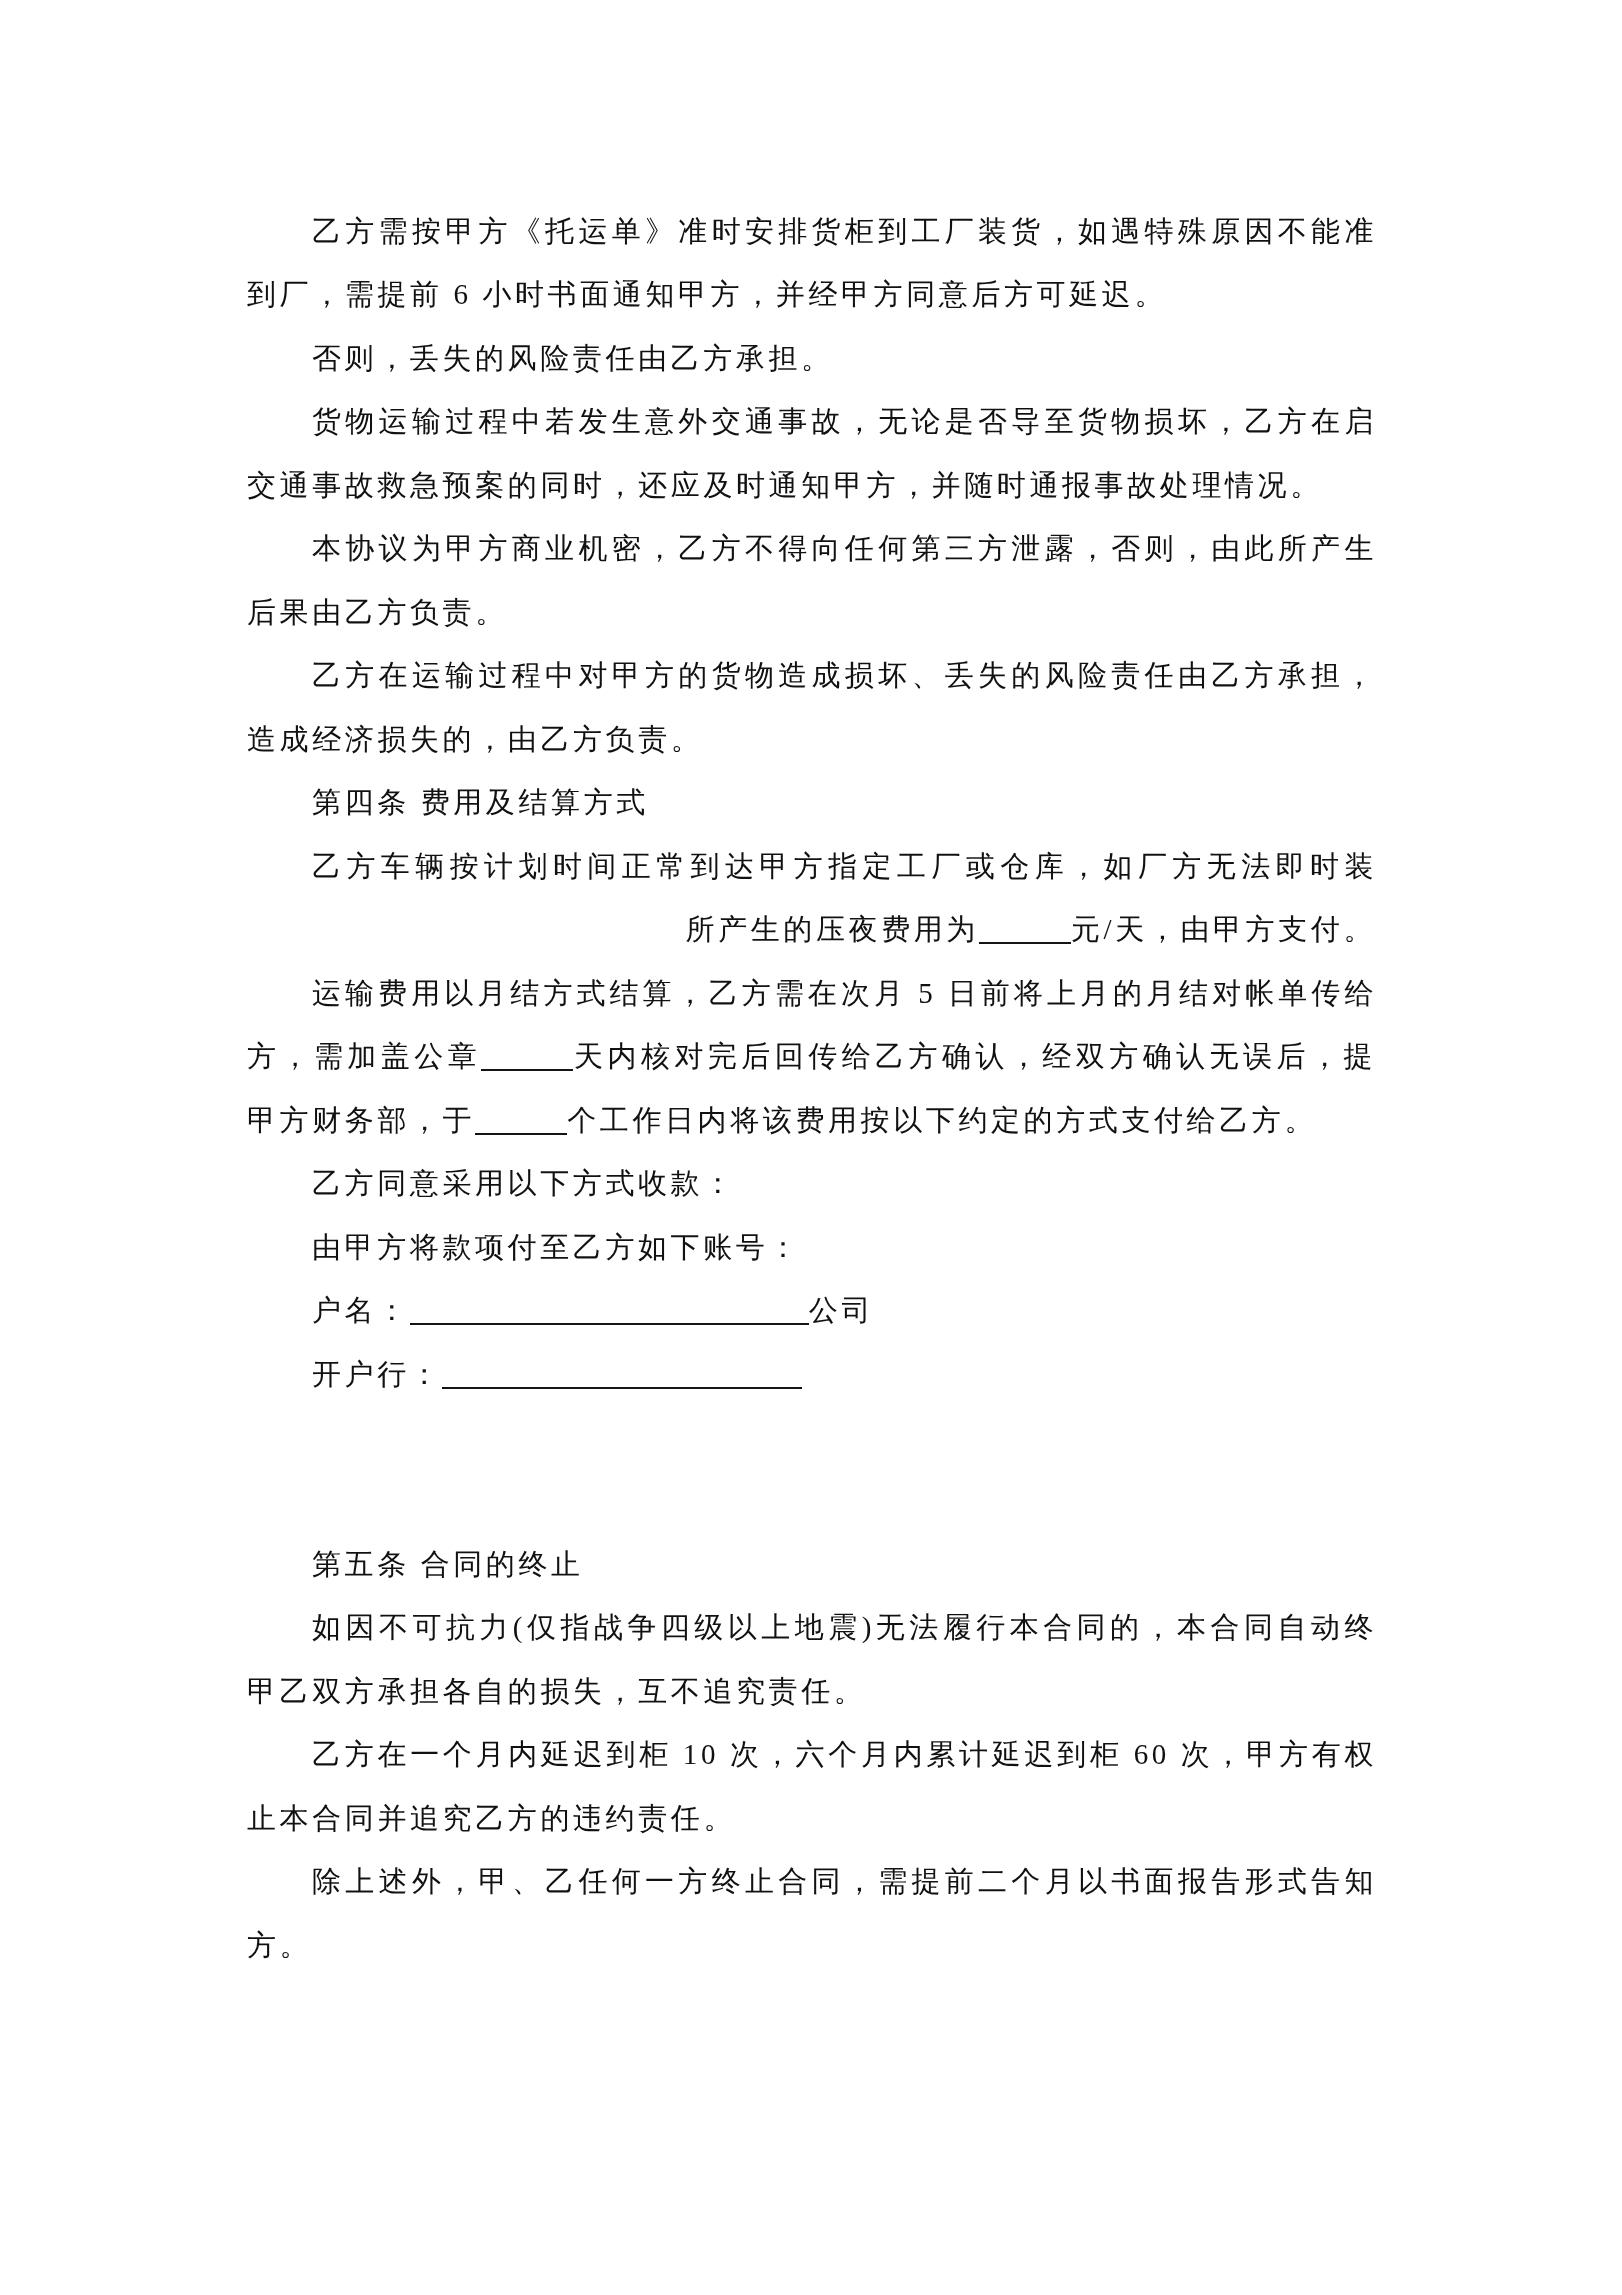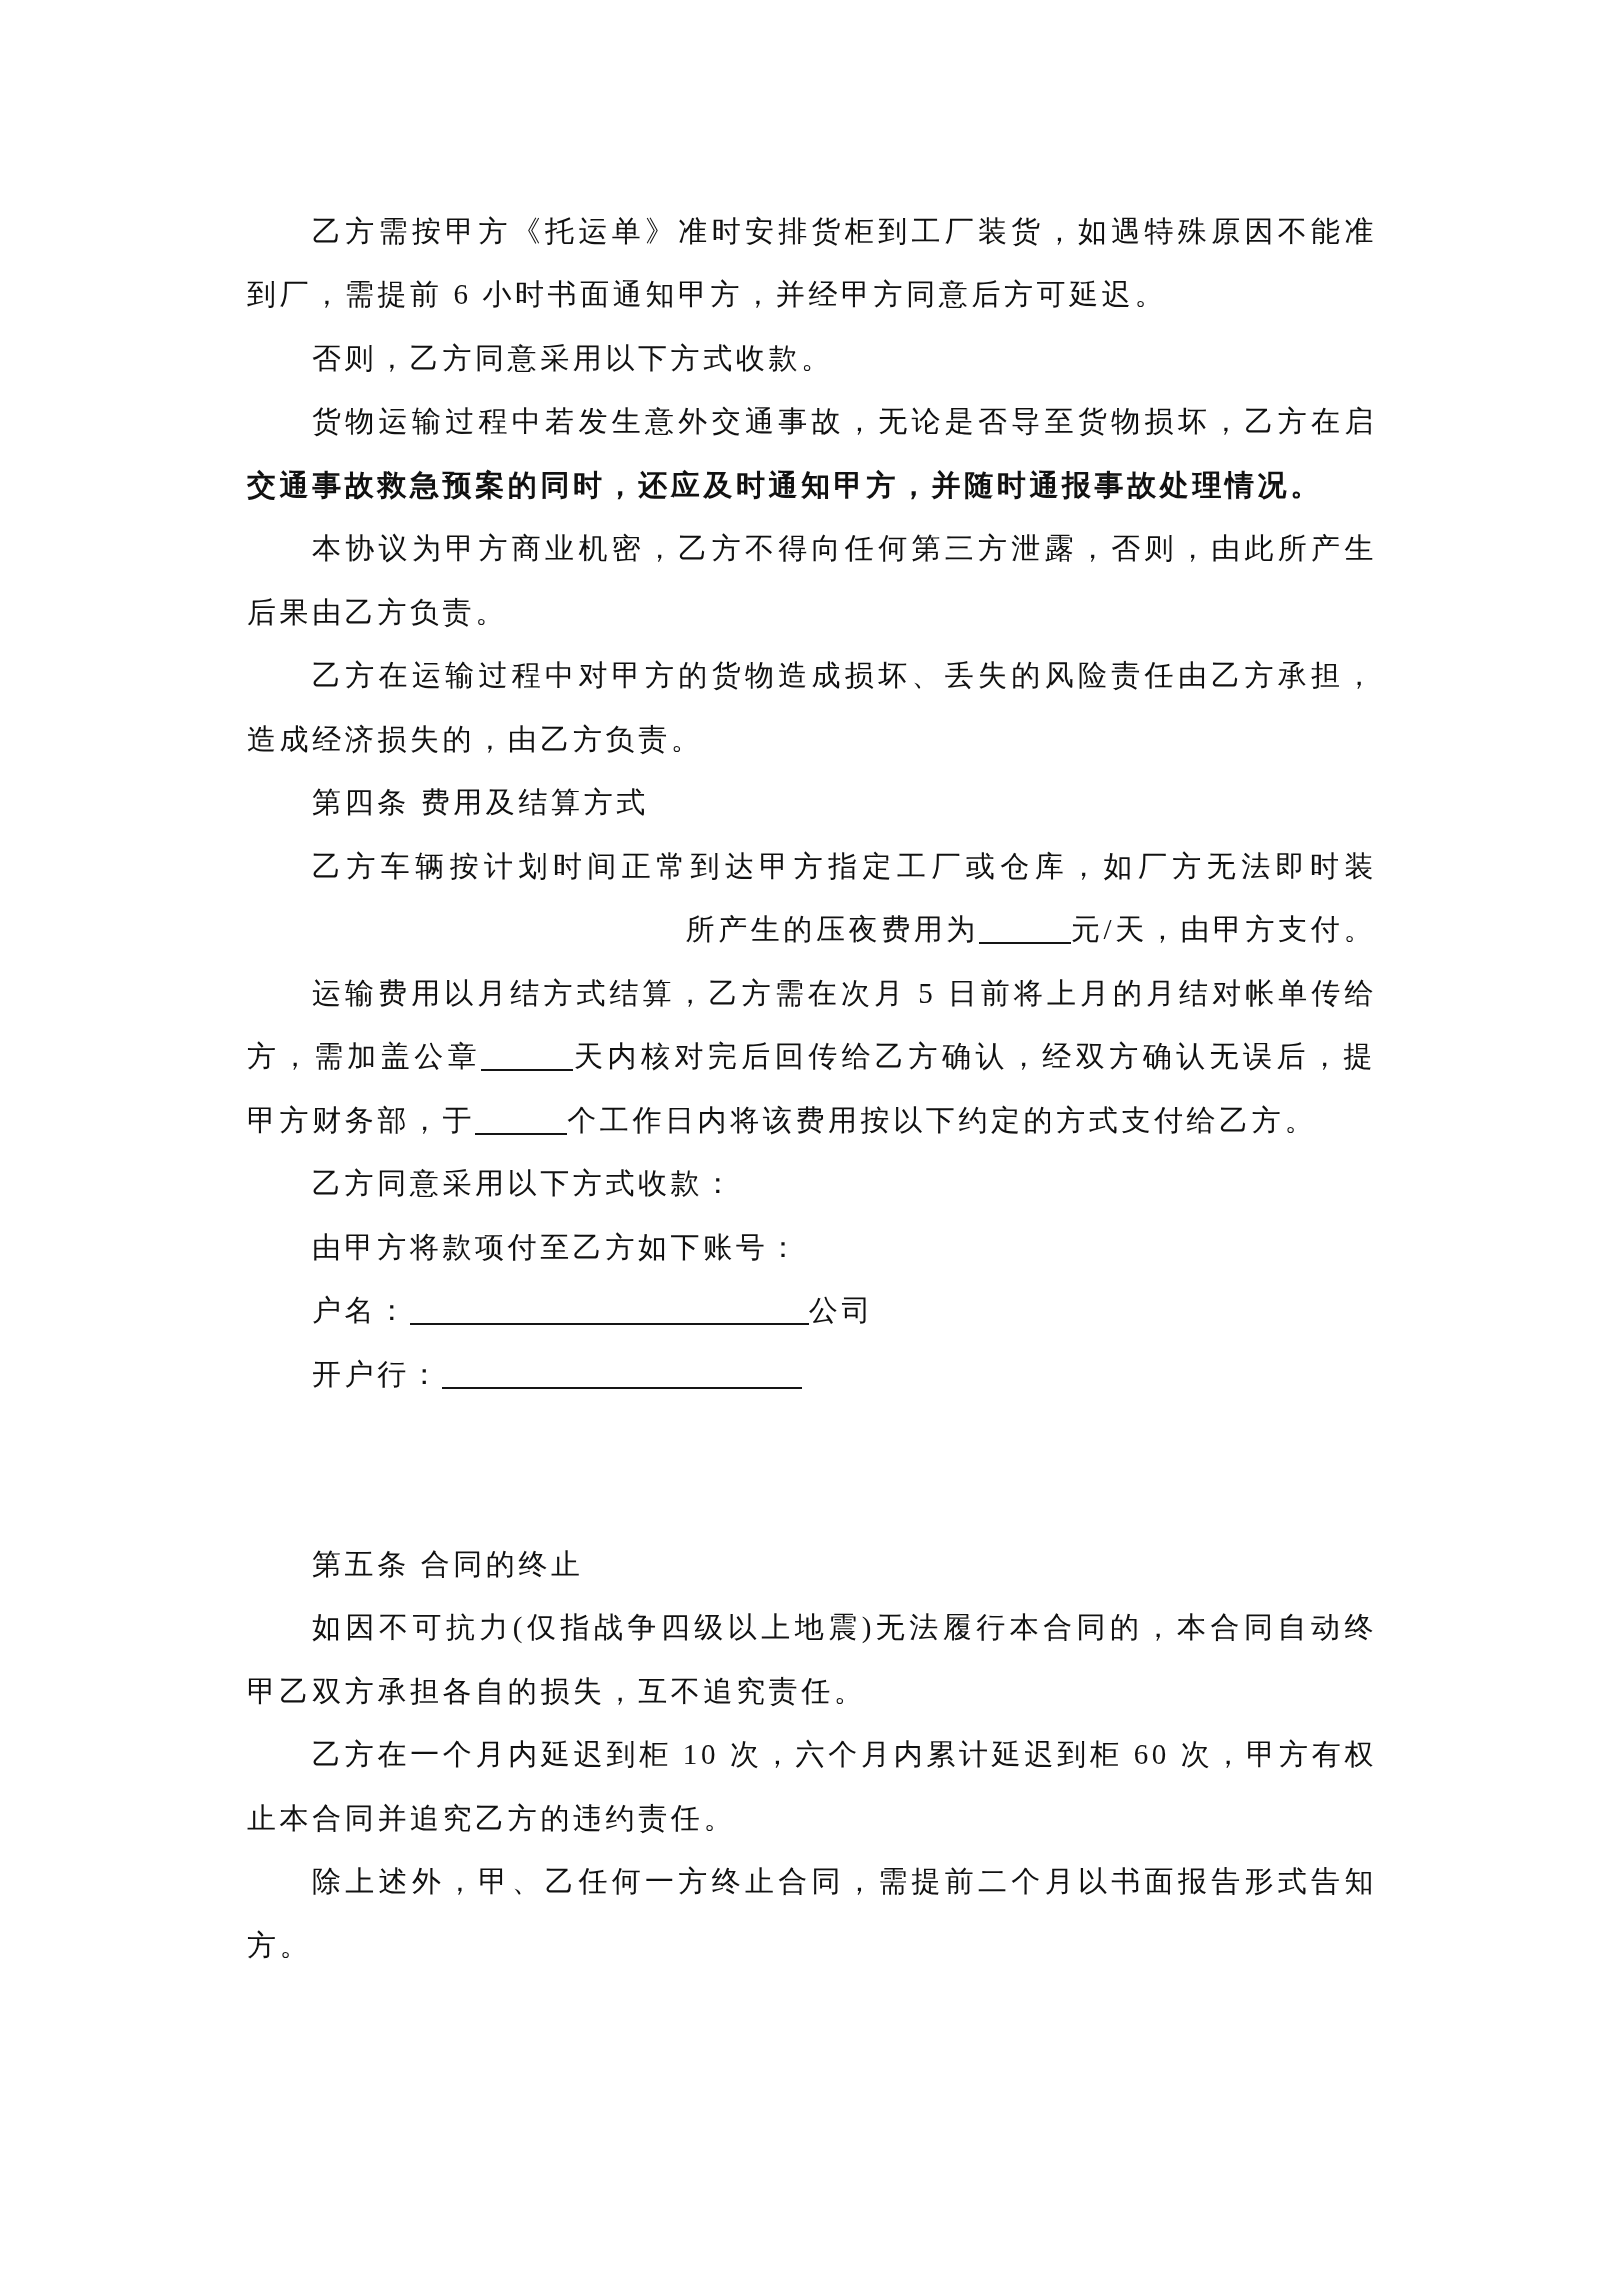--- a/index.html
+++ b/index.html
@@ -32,23 +32,23 @@
   .blank.w-l{width:360px;}
   .blank.w-l2{width:376px;}
 </style>
 </head>
 <body>
 
 <div class="page">
   <div class="textblock" id="textblock">
       <div class="line indent fill" style="top: 0px;"><span>乙方需按甲方《托运单》准时安排货柜到工厂装货，如遇特殊原因不能准时</span></div>
       <div class="line" style="top: 63px;"><span>到厂，需提前 6 小时书面通知甲方，并经甲方同意后方可延迟。</span></div>
-      <div class="line indent" style="top: 127px;"><span>否则，乙方同意采用以下方式收款。</span></div>
+      <div class="line indent" style="top: 127px;"><span>否则，丢失的风险责任由乙方承担。</span></div>
       <div class="line indent fill" style="top: 190px;"><span>货物运输过程中若发生意外交通事故，无论是否导至货物损坏，乙方在启动</span></div>
-      <div class="line" style="top: 254px; font-weight: bold;"><span>交通事故救急预案的同时，还应及时通知甲方，并随时通报事故处理情况。</span></div>
+      <div class="line" style="top: 254px;"><span>交通事故救急预案的同时，还应及时通知甲方，并随时通报事故处理情况。</span></div>
       <div class="line indent fill" style="top: 317px;"><span>本协议为甲方商业机密，乙方不得向任何第三方泄露，否则，由此所产生的</span></div>
       <div class="line" style="top: 381px;"><span>后果由乙方负责。</span></div>
       <div class="line indent fill" style="top: 444px;"><span>乙方在运输过程中对甲方的货物造成损坏、丢失的风险责任由乙方承担，对</span></div>
       <div class="line indent" style="top: 571px;"><span>第四条 费用及结算方式</span></div>
       <div class="line" style="top: 508px;"><span>造成经济损失的，由乙方负责。</span></div>
       <div class="line indent fill" style="top: 635px;"><span>乙方车辆按计划时间正常到达甲方指定工厂或仓库，如厂方无法即时装货，</span></div>
       <div class="line" style="top: 698px; text-align: right;"><span>所产生的压夜费用为</span><span class="blank w-s"></span><span>元/天，由甲方支付。</span></div>
       <div class="line indent fill" style="top: 762px;"><span>运输费用以月结方式结算，乙方需在次月 5 日前将上月的月结对帐单传给甲</span></div>
       <div class="line fill" style="top: 825px;"><span>方，需加盖公章</span><span class="blank w-s"></span><span>天内核对完后回传给乙方确认，经双方确认无误后，提交给</span></div>
       <div class="line" style="top: 889px;"><span>甲方财务部，于</span><span class="blank w-s"></span><span>个工作日内将该费用按以下约定的方式支付给乙方。</span></div>

